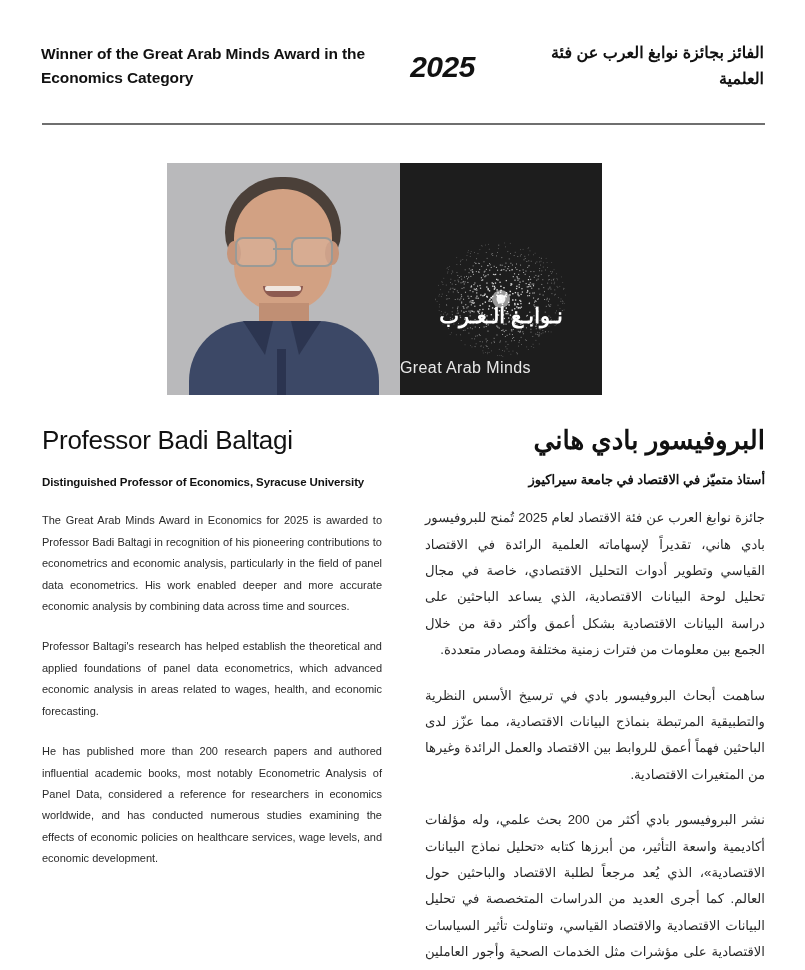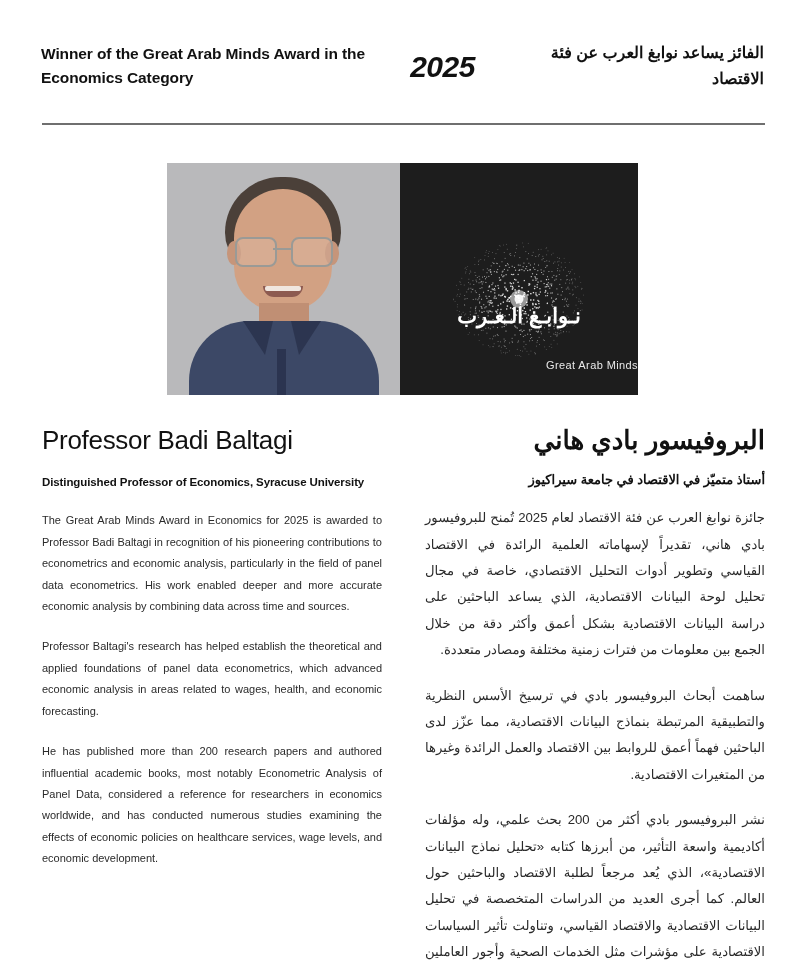--- a/index.html
+++ b/index.html
@@ -84,21 +84,21 @@
   }
   .portrait {
     position: relative;
     width: 233px;
     height: 232px;
     background: #b9b9bb;
     overflow: hidden;
   }
   .logo-panel {
     position: relative;
-    width: 238px;
+    width: 202px;
     height: 232px;
     background: #1d1d1d;
     overflow: hidden;
   }
   .starburst {
     position: absolute;
     left: 50%;
     top: 74px;
     transform: translateX(-50%);
     width: 146px;
@@ -115,23 +115,23 @@
     font-weight: bold;
     letter-spacing: 1.5px;
     direction: rtl;
     line-height: 1.18;
   }
   .logo-en {
     position: absolute;
     left: 0;
     right: 0;
     top: 196px;
-    text-align: right;
+    text-align: left;
     color: #e8e8e8;
-    font-size: 11px;
+    font-size: 16px;
     letter-spacing: 0.4px;
   }
 
   
   .columns {
     position: absolute;
     left: 42px;
     top: 425px;
     width: 723px;
     display: flex;
@@ -282,21 +282,21 @@
   }
 </style>
 </head>
 <body>
 
 <div class="page">
 
   <div class="header">
     <div class="header-en">Winner of the Great Arab Minds Award in the Economics Category</div>
     <div class="header-year">2025</div>
-    <div class="header-ar">الفائز يساعد نوابغ العرب عن فئة الاقتصاد</div>
+    <div class="header-ar">الفائز بجائزة نوابغ العرب عن فئة العلمية</div>
   </div>
 
   <div class="divider"></div>
 
   <div class="media">
 
     <div class="portrait">
       <div class="p-hair"></div>
       <div class="p-head"></div>
       <div class="p-earl"></div>

